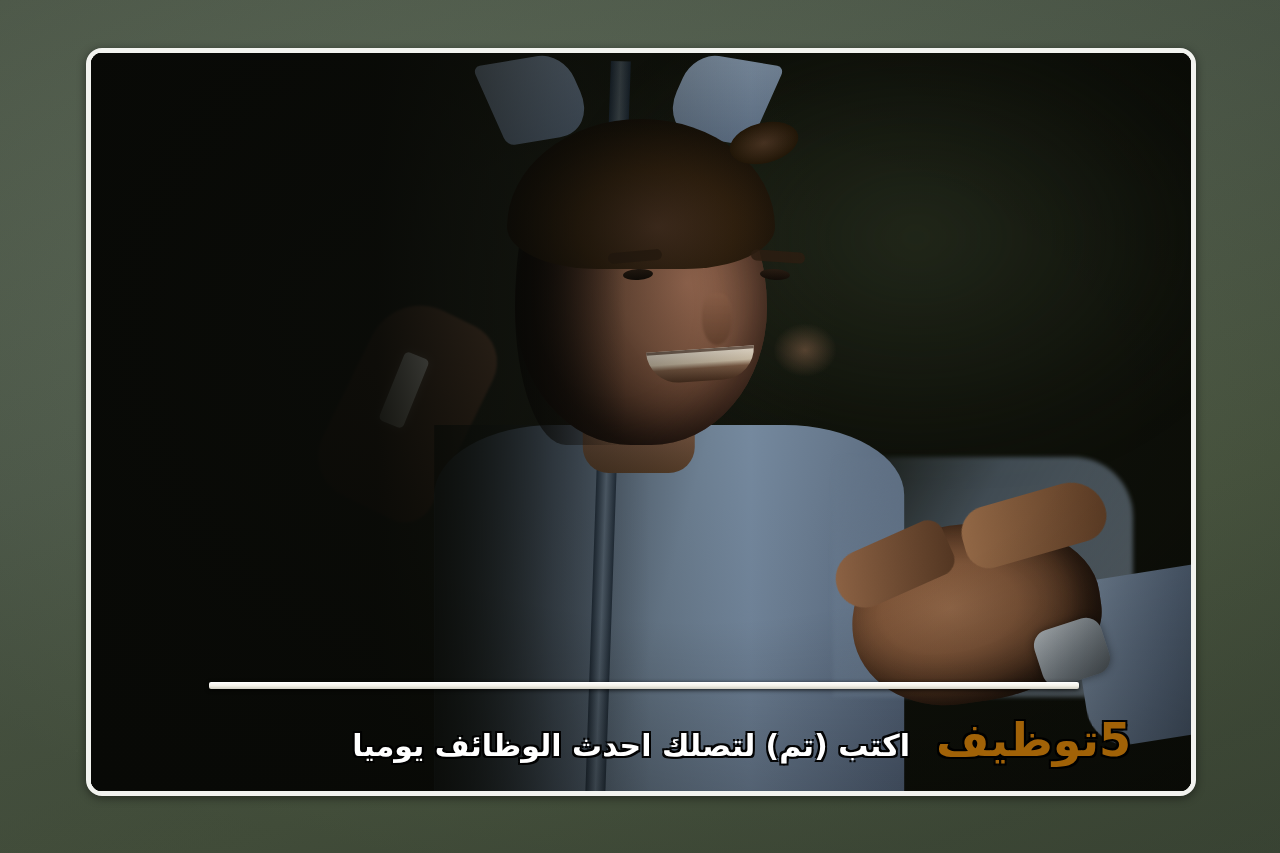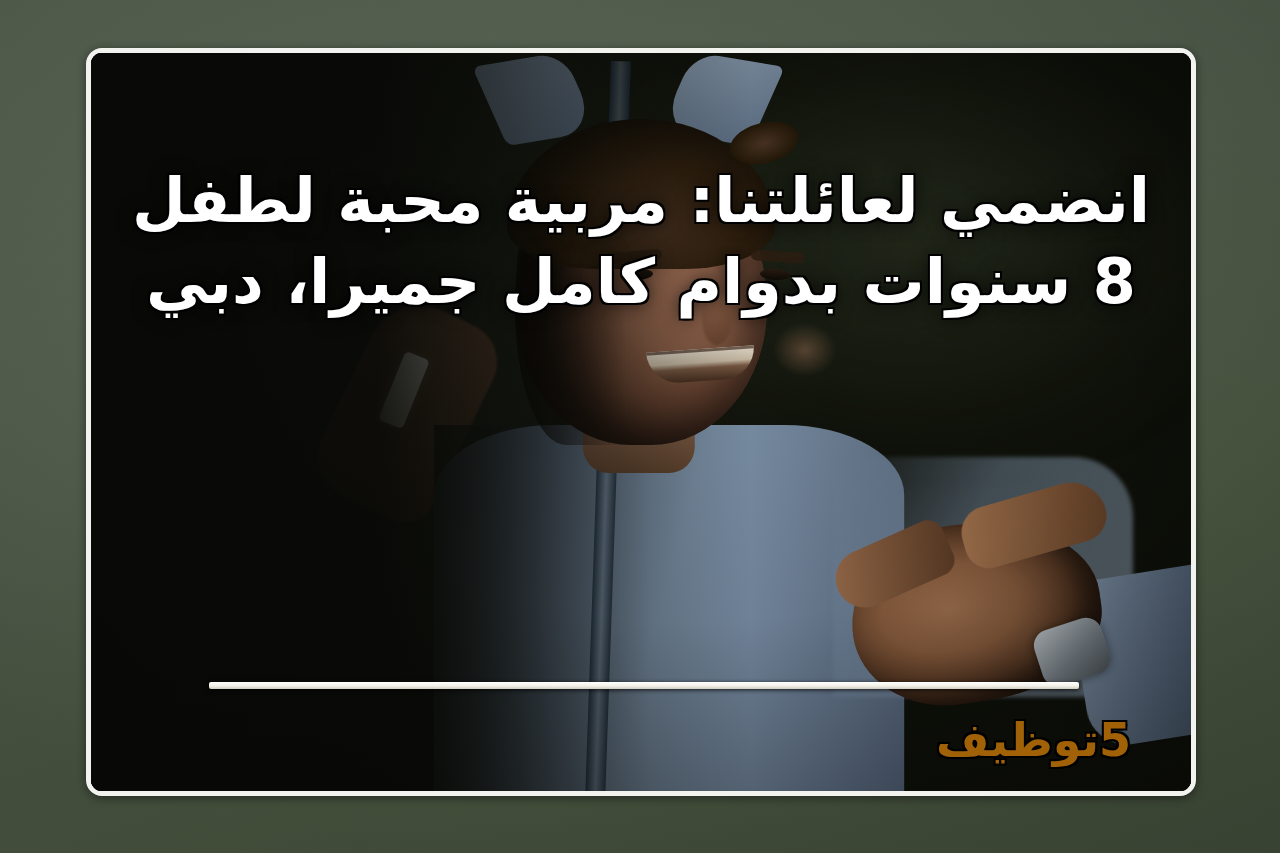--- a/index.html
+++ b/index.html
@@ -391,23 +391,23 @@
         <div class="hand"></div>
         <div class="thumb"></div>
         <div class="finger-top"></div>
         <div class="watch"></div>
       </div>
 
       <div class="vignette"></div>
     </div>
 
     <div class="overlay">
-      <div class="headline">انضمي لعائلتنا: مربية محبة لطفل 8 سنوات بدوام كامل جميرا، دبي</div>
 
       <div class="divider"></div>
 
       <div class="brandrow">
         <span class="brand">5توظيف</span>
+        <span class="tagline">اكتب (تم) لتصلك احدث الوظائف يوميا</span>
       </div>
     </div>
 
   </div>
 </div>
 
 </body></html>

